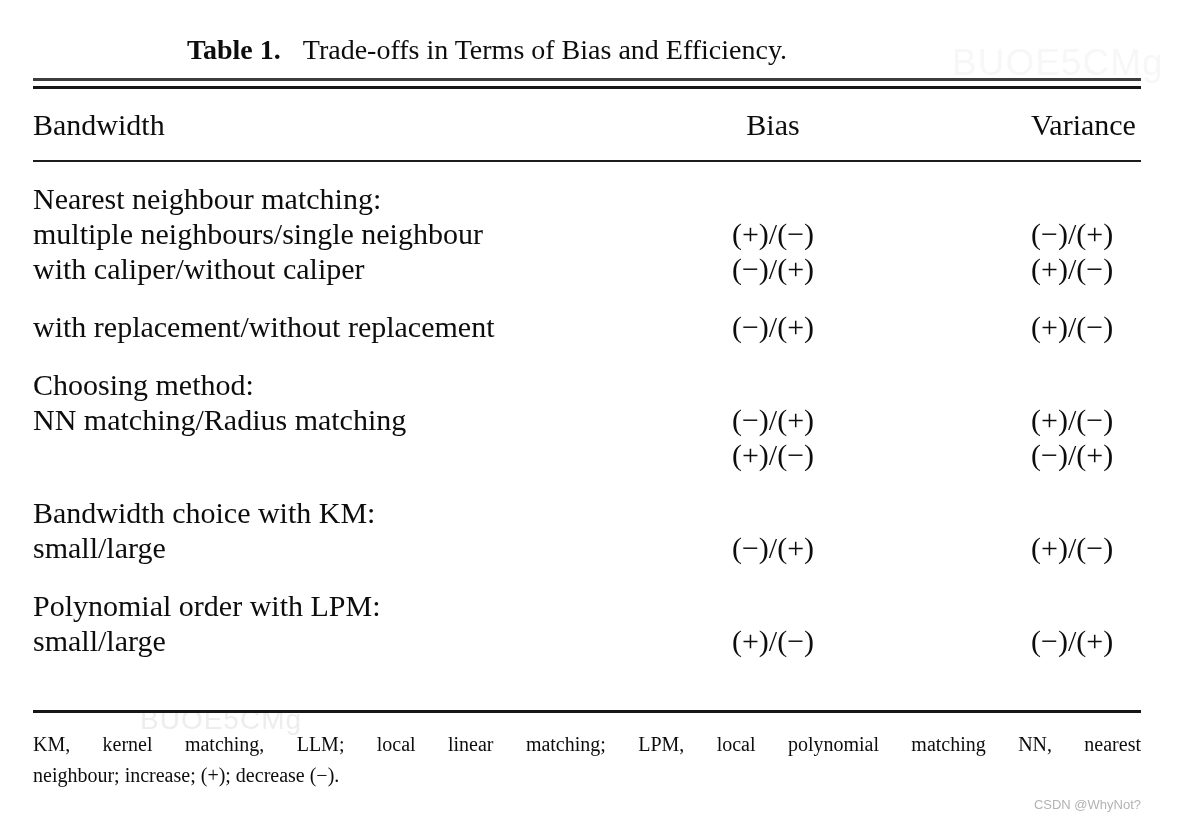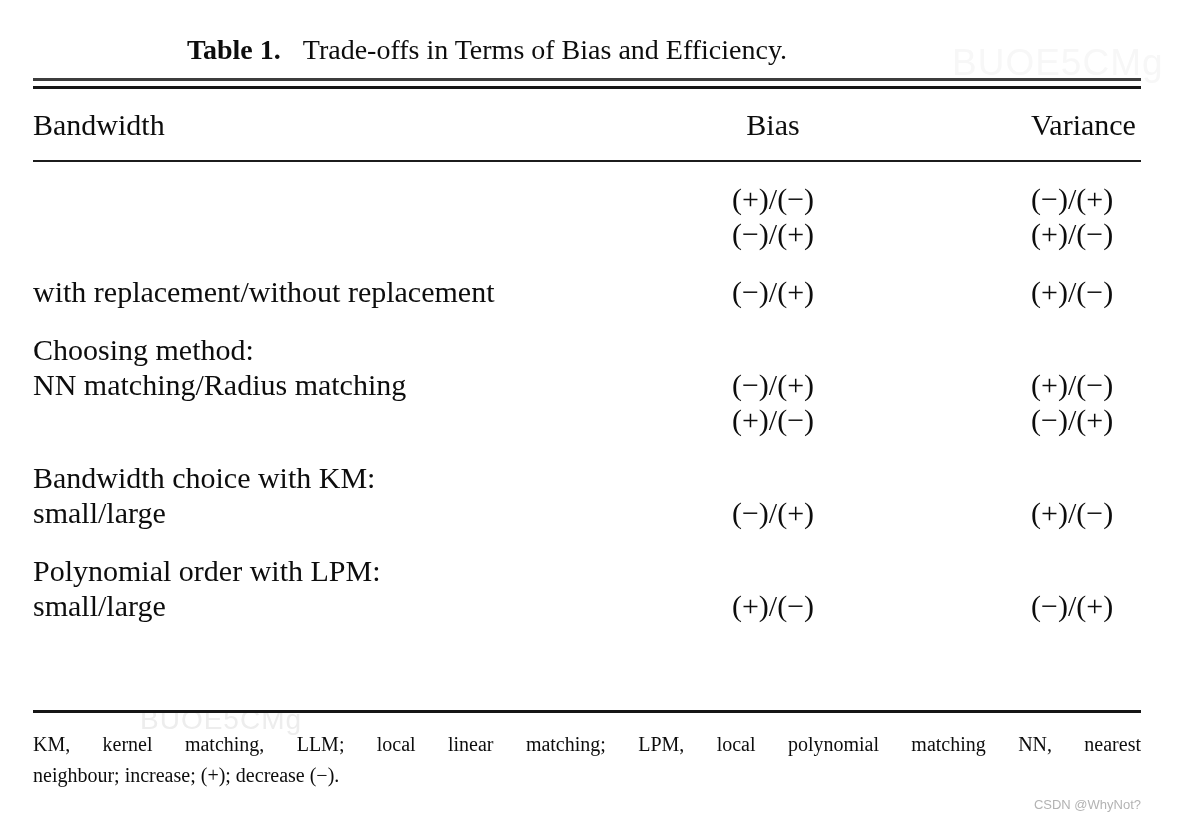--- a/index.html
+++ b/index.html
@@ -72,24 +72,29 @@
       <span class="cell-bias">Bias</span>
       <span class="cell-variance">Variance</span>
     </div>
   </div>
 
   <div class="rule-mid"></div>
 
   <div class="tbody">
       <div class="tgroup">
         <div class="trow">
+          <span class="cell-label">Nearest neighbour matching:</span>
+        </div>
+        <div class="trow">
+          <span class="cell-label">multiple neighbours/single neighbour</span>
           <span class="cell-bias">(+)/(−)</span>
           <span class="cell-variance">(−)/(+)</span>
         </div>
         <div class="trow">
+          <span class="cell-label">with caliper/without caliper</span>
           <span class="cell-bias">(−)/(+)</span>
           <span class="cell-variance">(+)/(−)</span>
         </div>
       </div>
       <div class="tgroup">
         <div class="trow">
           <span class="cell-label">with replacement/without replacement</span>
           <span class="cell-bias">(−)/(+)</span>
           <span class="cell-variance">(+)/(−)</span>
         </div>

